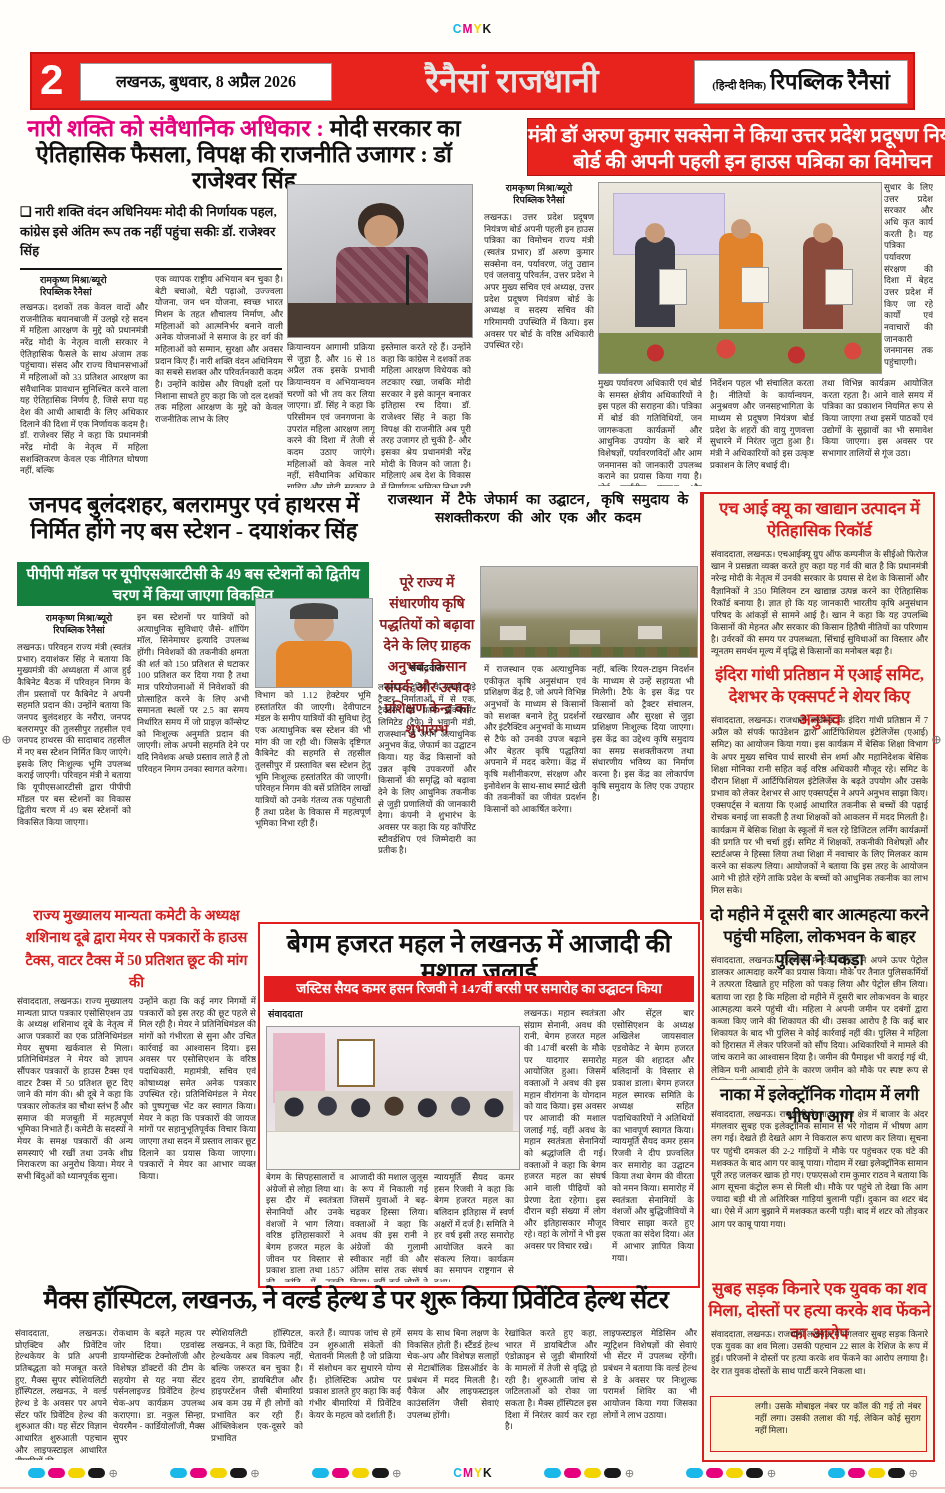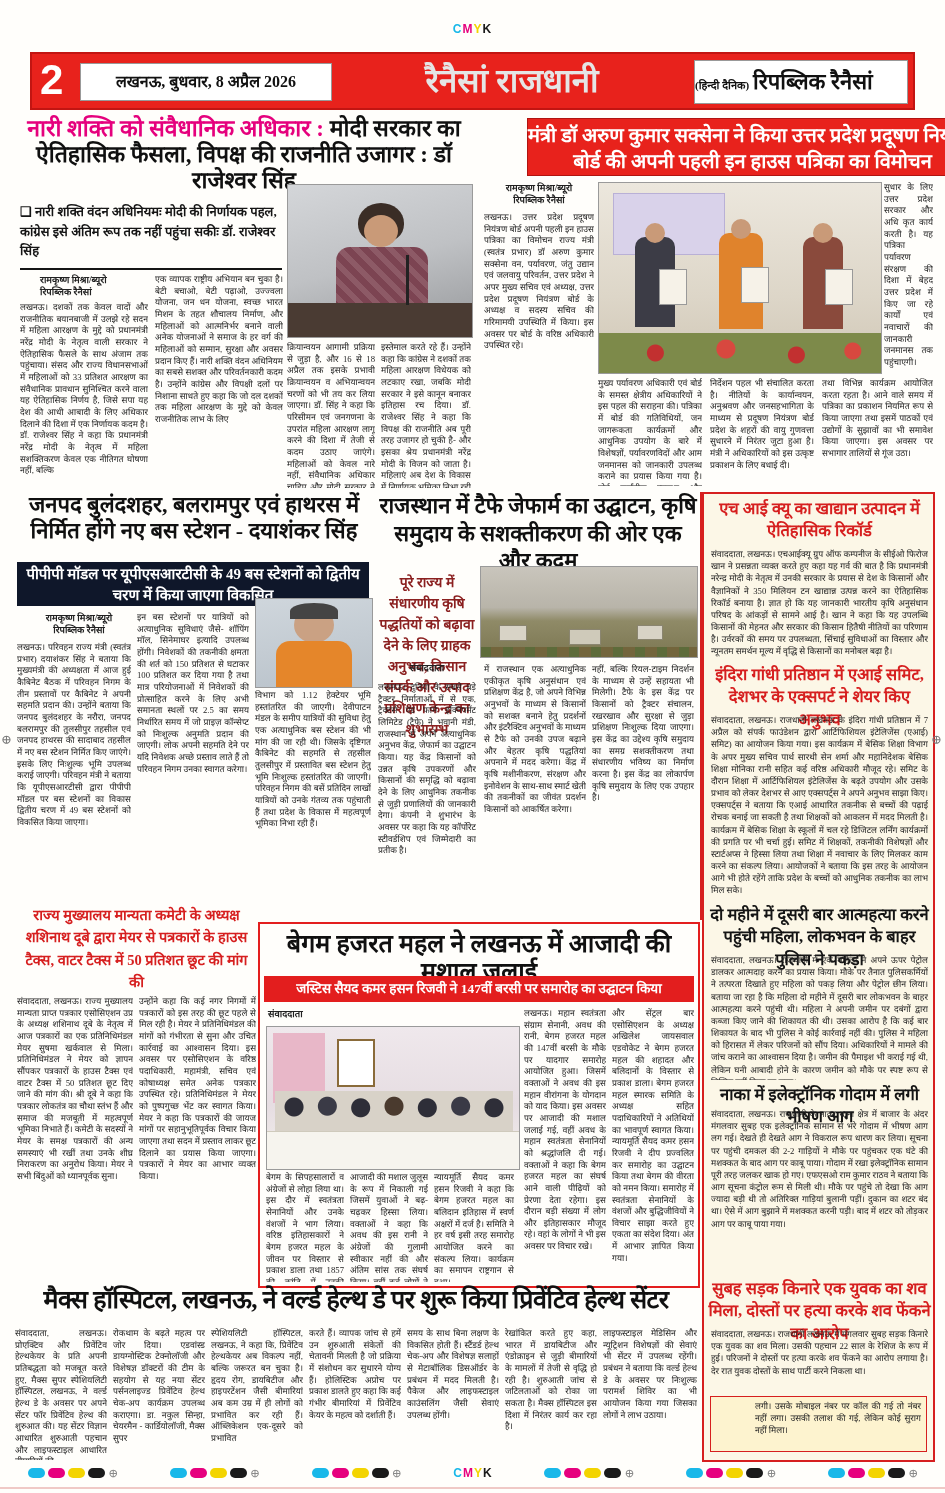--- a/index.html
+++ b/index.html
@@ -8,41 +8,41 @@
   .abs{position:absolute;}
   .cmyk-top{top:22px;left:0;width:100%;text-align:center;font:bold 12px "Liberation Sans",sans-serif;letter-spacing:1px;}
   .cmyk-c{color:#19b8e9}.cmyk-m{color:#e6007e}.cmyk-y{color:#f3d400}.cmyk-k{color:#1a1a1a}
   
   .masthead{top:52px;left:30px;width:885px;height:58px;background:#e8221c;border:2px solid #c21512;box-sizing:border-box;}
   .pgnum{left:8px;top:2px;color:#fff;font:bold 42px "Liberation Sans",sans-serif;}
   .datebox{left:48px;top:9px;width:250px;height:36px;background:#fff;border:1px solid #999;
            text-align:center;font-weight:bold;font-size:16px;line-height:36px;color:#111;}
   .mast-title{left:330px;top:3px;width:300px;text-align:center;color:#e5e5e5;font-weight:bold;font-size:33px;}
   .brandbox{left:662px;top:6px;width:212px;height:42px;background:#fff;border:1px solid #999;
-            text-align:left;line-height:42px;white-space:nowrap;}
+            text-align:center;line-height:42px;white-space:nowrap;}
   .brand-prefix{font-size:11px;font-weight:bold;color:#111;}
   .brand-name{font-size:22px;font-weight:bold;color:#111;}
   
   .hl{font-weight:bold;color:#101010;text-align:center;}
   .col{font-size:8.7px;line-height:1.34;text-align:justify;color:#1d1d1d;overflow:hidden;}
   .byline{font-weight:bold;font-size:9.5px;color:#222;line-height:1.3;}
   .photo{overflow:hidden;border:1px solid #9a9a9a;}
   
   .a1-head{font-size:23px;line-height:1.14;}
   .a1-pink{color:#e5017d;}
   .a1-bullet{font-size:13px;font-weight:bold;line-height:1.5;color:#151515;margin-top:20px;}
   .rule{background:#151515;}
   
   .a2-headbox{background:#e8221c;border:1px solid #b01410;color:#fff;font-weight:bold;font-size:20px;
               line-height:1.3;text-align:center;padding-top:3px;box-sizing:border-box;}
   
   .a3-head{font-size:22px;line-height:1.2;}
-  .a3-sub{background:#0f172a;color:#fff;font-weight:bold;font-size:15px;line-height:1.4;text-align:center;padding-top:2px;box-sizing:border-box;}
-  
-  .a4-head{font-size:22px;line-height:1.25;}
+  .a3-sub{background:#15803d;color:#fff;font-weight:bold;font-size:15px;line-height:1.4;text-align:center;padding-top:2px;box-sizing:border-box;}
+  
+  .a4-head{font-size:14px;line-height:1.25;font-family:Liberation Mono, monospace;}
   .a4-intro{color:#8b2020;font-weight:bold;font-size:14px;line-height:1.5;text-align:center;}
   
   .rail{background:#fcf7e7;border:2px solid #d61f1f;box-sizing:border-box;}
   .rail-h{font-weight:bold;text-align:center;font-size:16.5px;line-height:1.35;}
   .rail-h.red{color:#d61f1f;}
   .rail-h.black{color:#141414;}
   .rail-t{font-size:8.7px;line-height:1.4;text-align:justify;color:#242424;overflow:hidden;}
   .yellowbox{background:#fdf3cf;border:1.5px solid #d61f1f;box-sizing:border-box;padding:3px 5px;}
   
   .a10-head{color:#d61f1f;font-size:14.5px;line-height:1.55;}

